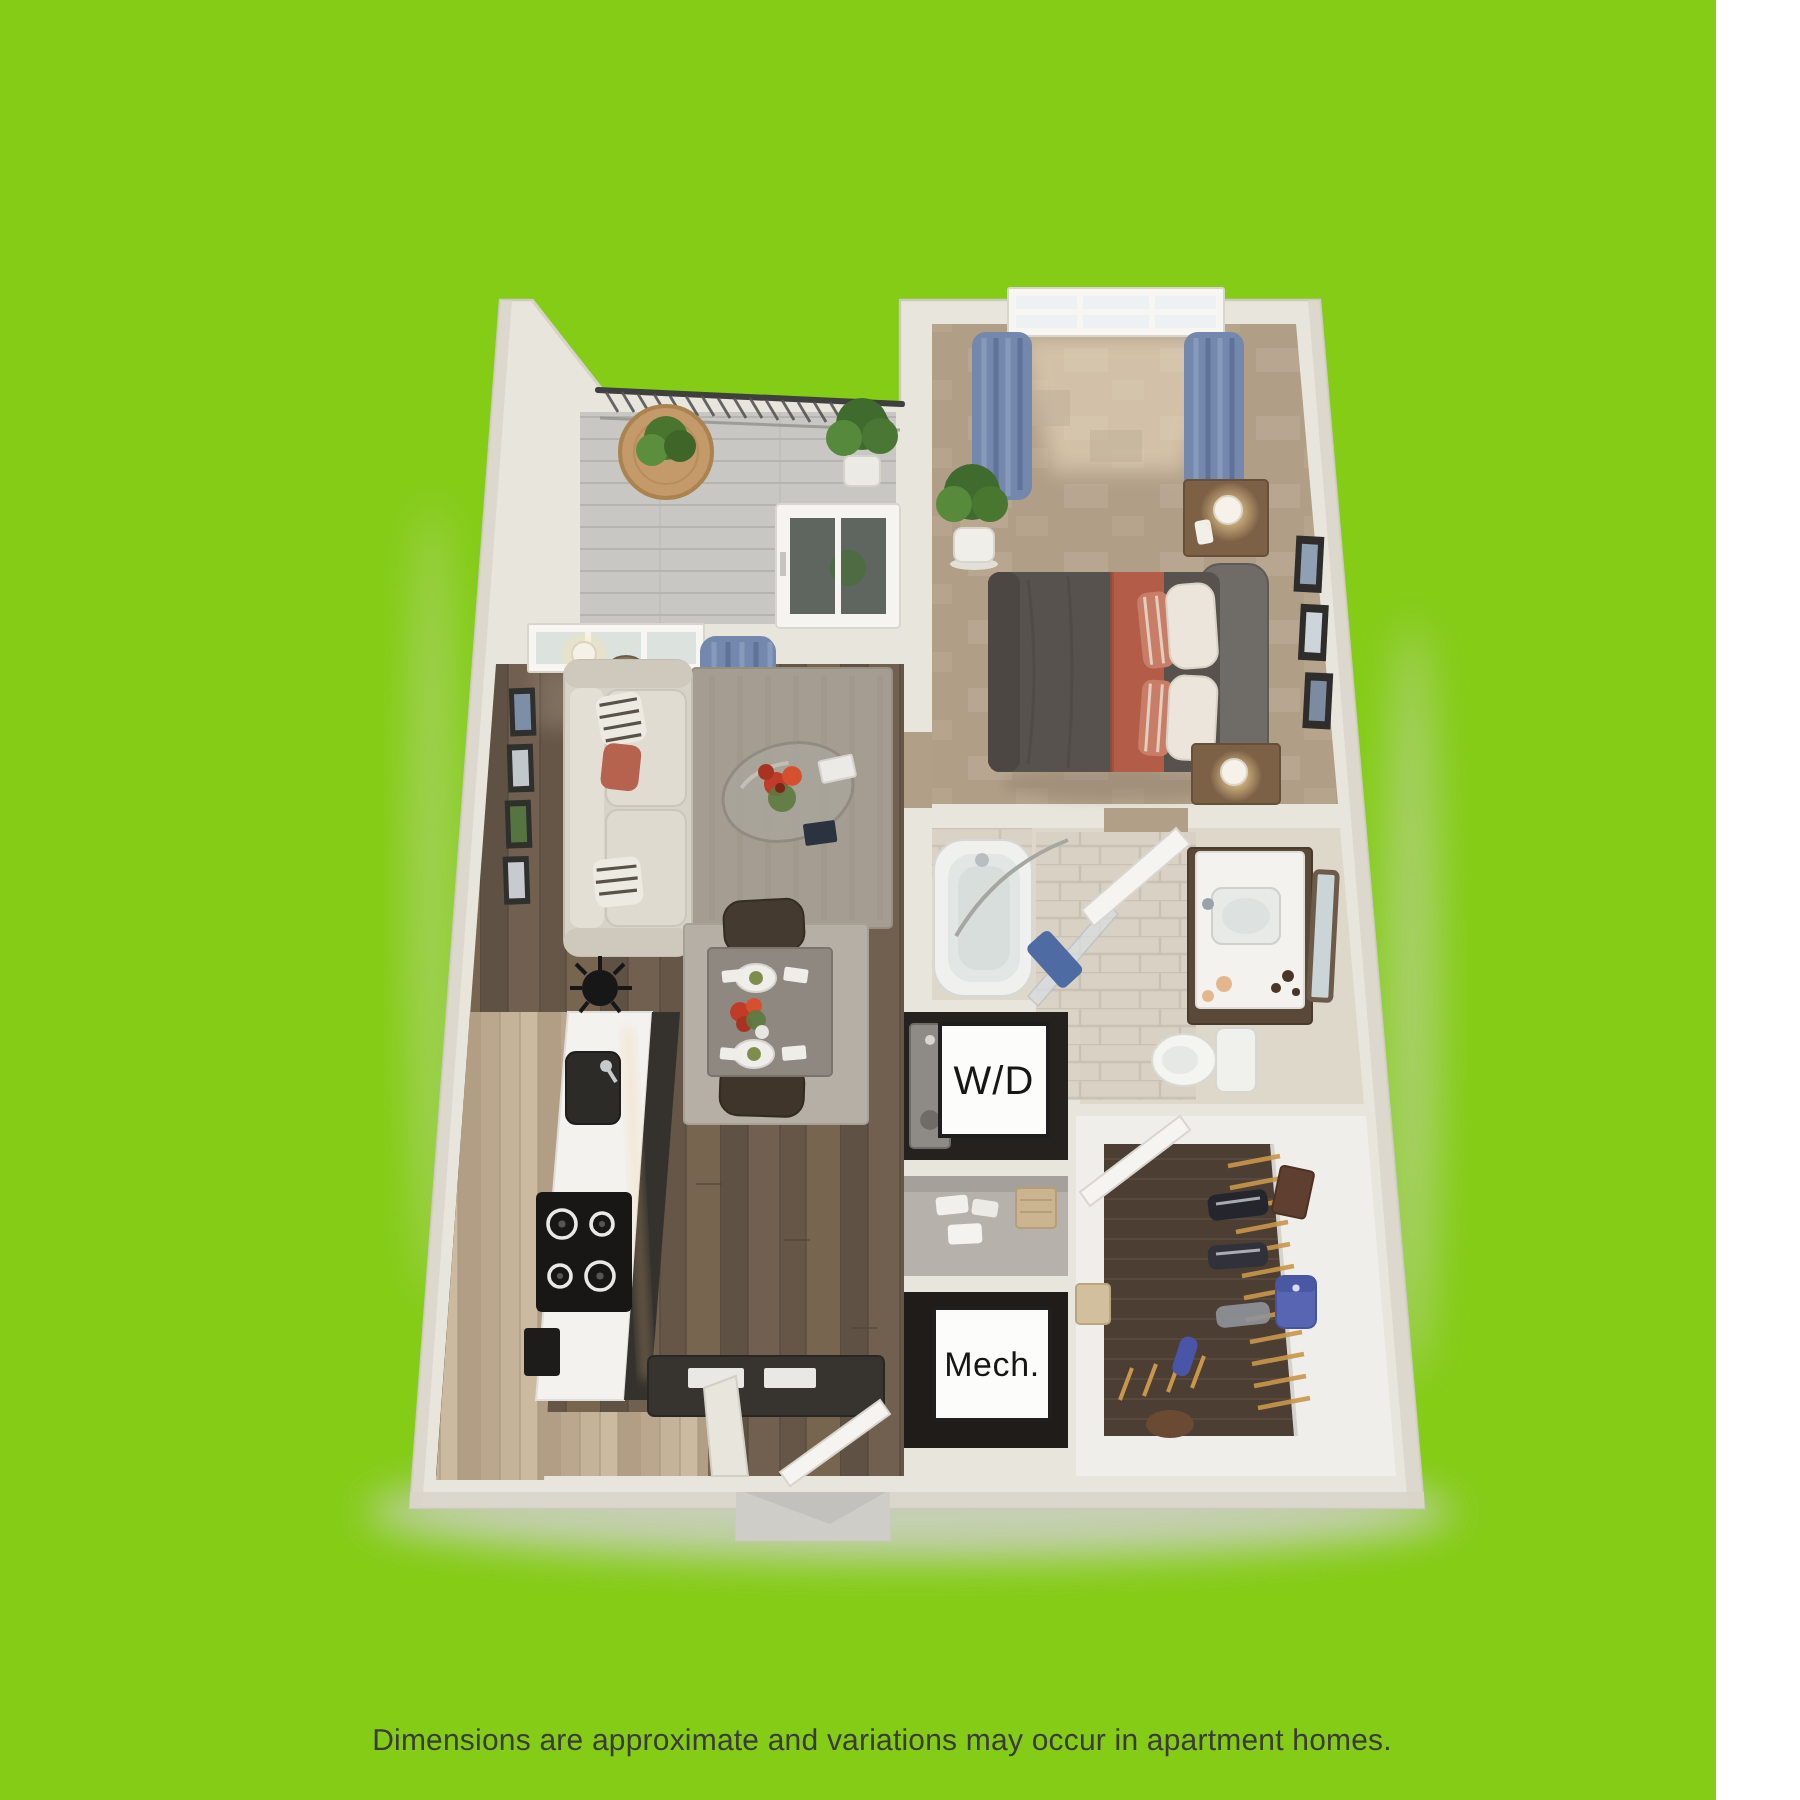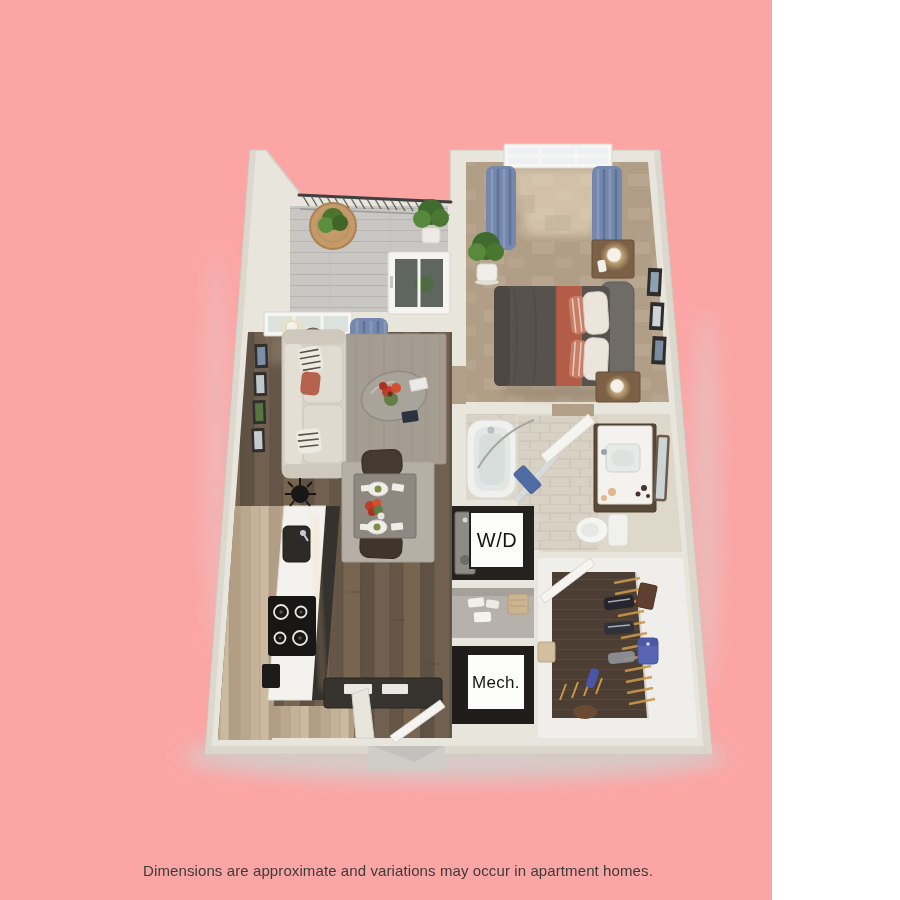--- a/index.html
+++ b/index.html
@@ -1,16 +1,16 @@
 <!DOCTYPE html>
 <html><head>
 <meta charset="utf-8">
 <style>
   html,body{margin:0;padding:0;background:#ffffff;}
-  .stage{position:relative;width:772px;height:900px;background:#fca5a5;overflow:hidden;
+  .stage{position:relative;width:858px;height:900px;background:#84cc16;overflow:hidden;
          font-family:"Liberation Sans",sans-serif;}
   .stage svg{position:absolute;left:0;top:0;}
   .disclaimer{position:absolute;left:0;right:0;top:862px;text-align:center;
               font-size:15px;color:#3b3b3b;letter-spacing:.1px;margin-left:24px;}
   .plan-label{font-family:"Liberation Sans",sans-serif;fill:#161616;}
 </style>
 </head>
 <body>
 
 <div class="stage">

